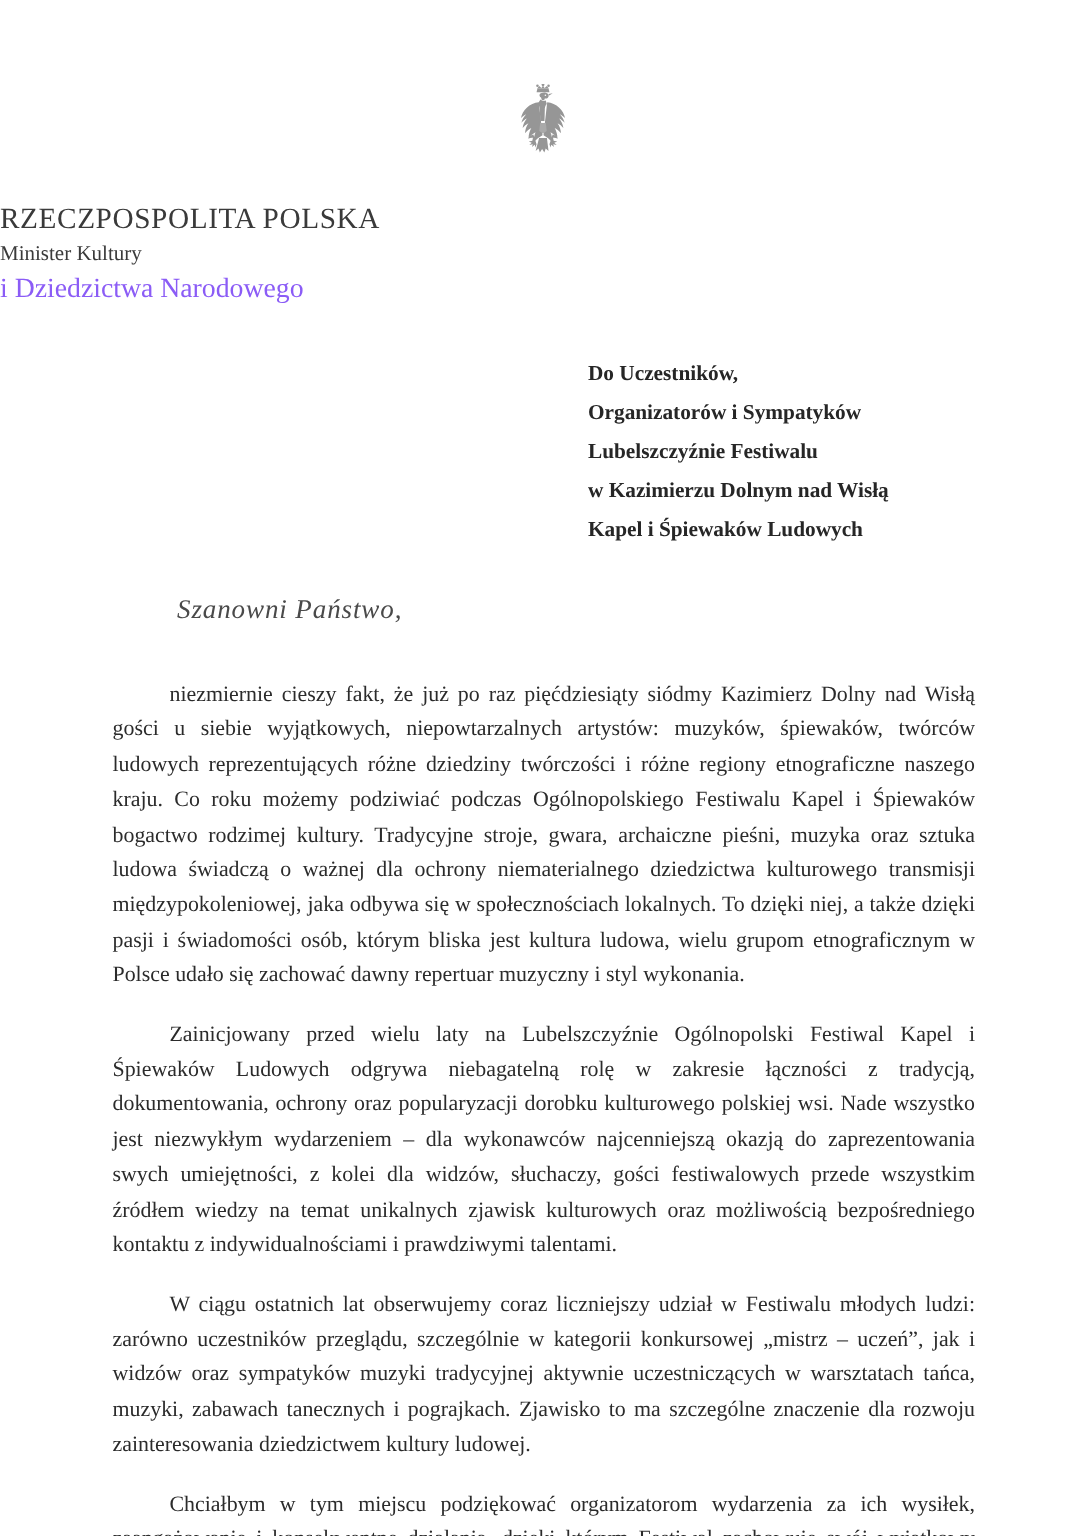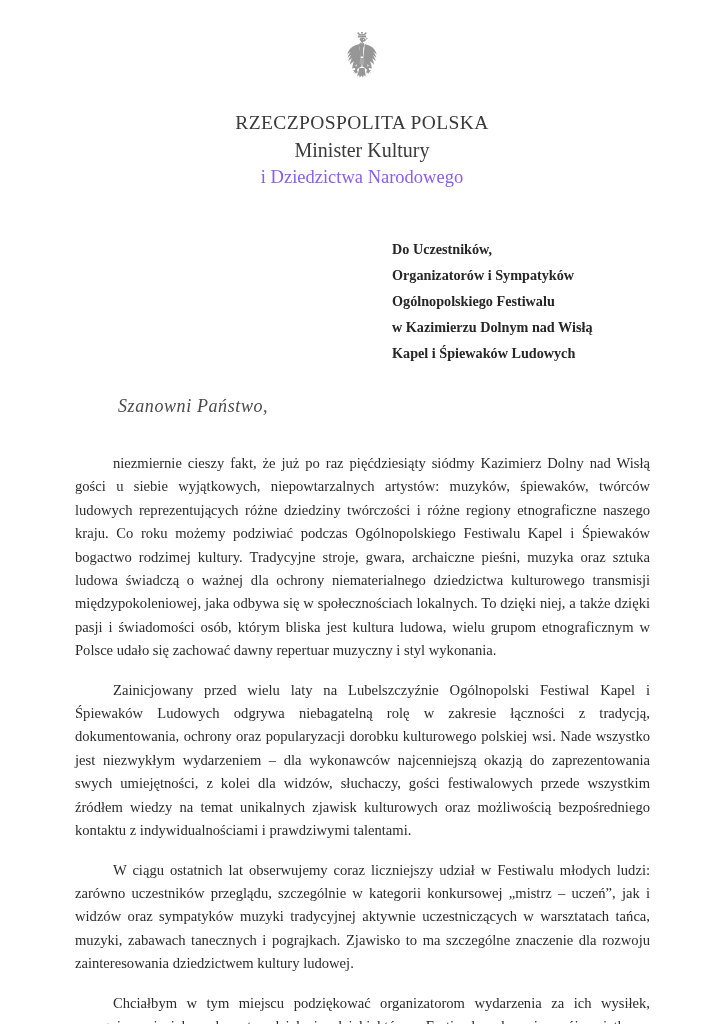--- a/index.html
+++ b/index.html
@@ -19,39 +19,38 @@
   .page {
     width: 724px;
     height: 1024px;
     background: #ffffff;
     position: relative;
     box-sizing: border-box;
   }
 
   
   .letterhead {
-    text-align: center;
-    padding-top: 32px;
+    padding-top: 56px;
   }
   .emblem {
     width: 46px;
     height: 54px;
     margin: 0 auto;
     display: block;
     opacity: 0.72;
   }
   .lh-line1 {
     margin-top: 25px;
     font-size: 19.5px;
     letter-spacing: 0.4px;
     color: #3a3a3a;
     line-height: 1.25;
   }
   .lh-line2 {
-    font-size: 20px;
+    font-size: 14px;
     color: #3a3a3a;
     line-height: 1.32;
     margin-top: 2px;
   }
   .lh-line3 {
     font-size: 18.5px;
     color: #8b5cf6;
     line-height: 1.32;
     margin-top: 1px;
   }
@@ -135,21 +134,21 @@
       </g>
     </svg>
     <div class="lh-line1">RZECZPOSPOLITA POLSKA</div>
     <div class="lh-line2">Minister Kultury</div>
     <div class="lh-line3">i Dziedzictwa Narodowego</div>
   </div>
 
   <div class="addressee">
     <div class="addressee-line">Do Uczestników,</div>
     <div class="addressee-line">Organizatorów i Sympatyków</div>
-    <div class="addressee-line">Ogólnopolskiego Festiwalu</div>
+    <div class="addressee-line">Lubelszczyźnie Festiwalu</div>
     <div class="addressee-line">w Kazimierzu Dolnym nad Wisłą</div>
     <div class="addressee-line">Kapel i Śpiewaków Ludowych</div>
   </div>
 
   <div class="salutation">Szanowni Państwo,</div>
 
   <div class="body-text">
     <p class="para">niezmiernie cieszy fakt, że już po raz pięćdziesiąty siódmy Kazimierz Dolny nad Wisłą gości u siebie wyjątkowych, niepowtarzalnych artystów: muzyków, śpiewaków, twórców ludowych reprezentujących różne dziedziny twórczości i różne regiony etnograficzne naszego kraju. Co roku możemy podziwiać podczas Ogólnopolskiego Festiwalu Kapel i Śpiewaków bogactwo rodzimej kultury. Tradycyjne stroje, gwara, archaiczne pieśni, muzyka oraz sztuka ludowa świadczą o ważnej dla ochrony niematerialnego dziedzictwa kulturowego transmisji międzypokoleniowej, jaka odbywa się w społecznościach lokalnych. To dzięki niej, a także dzięki pasji i świadomości osób, którym bliska jest kultura ludowa, wielu grupom etnograficznym w Polsce udało się zachować dawny repertuar muzyczny i styl wykonania.</p>
     <p class="para">Zainicjowany przed wielu laty na Lubelszczyźnie Ogólnopolski Festiwal Kapel i Śpiewaków Ludowych odgrywa niebagatelną rolę w zakresie łączności z tradycją, dokumentowania, ochrony oraz popularyzacji dorobku kulturowego polskiej wsi. Nade wszystko jest niezwykłym wydarzeniem – dla wykonawców najcenniejszą okazją do zaprezentowania swych umiejętności, z kolei dla widzów, słuchaczy, gości festiwalowych przede wszystkim źródłem wiedzy na temat unikalnych zjawisk kulturowych oraz możliwością bezpośredniego kontaktu z indywidualnościami i prawdziwymi talentami.</p>
     <p class="para">W ciągu ostatnich lat obserwujemy coraz liczniejszy udział w Festiwalu młodych ludzi: zarówno uczestników przeglądu, szczególnie w kategorii konkursowej „mistrz – uczeń”, jak i widzów oraz sympatyków muzyki tradycyjnej aktywnie uczestniczących w warsztatach tańca, muzyki, zabawach tanecznych i pograjkach. Zjawisko to ma szczególne znaczenie dla rozwoju zainteresowania dziedzictwem kultury ludowej.</p>

